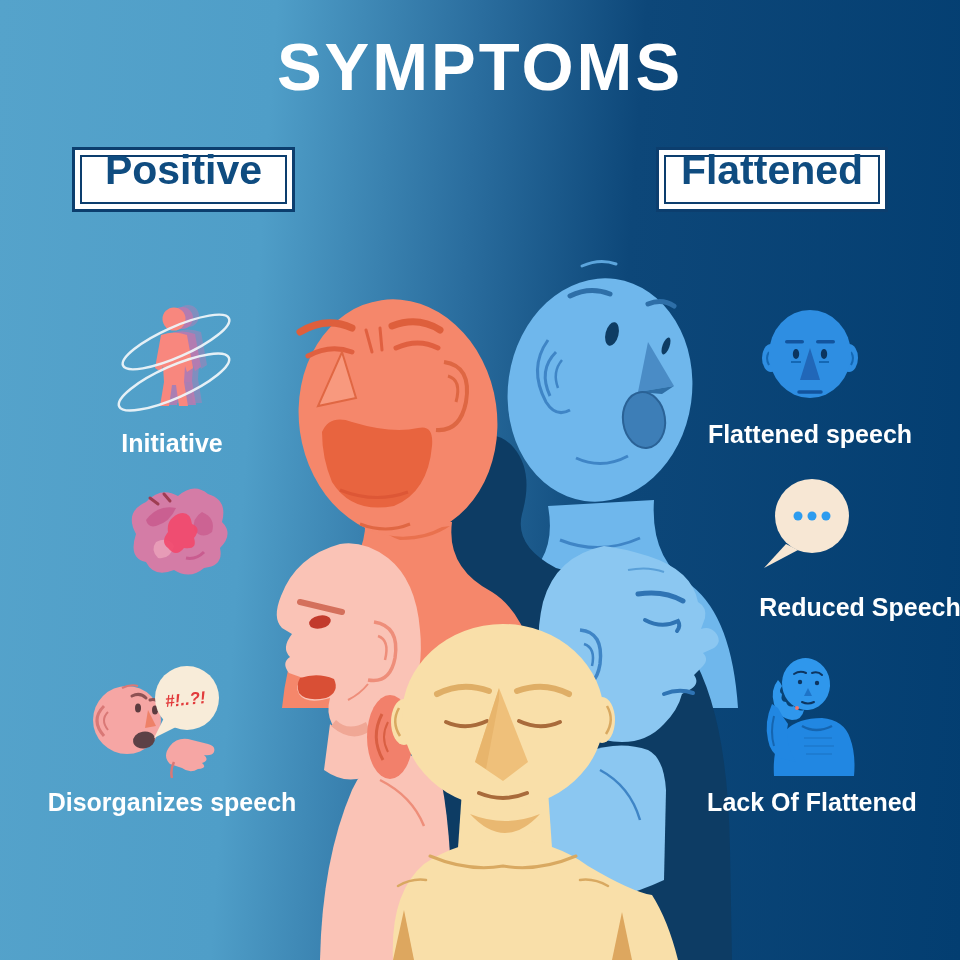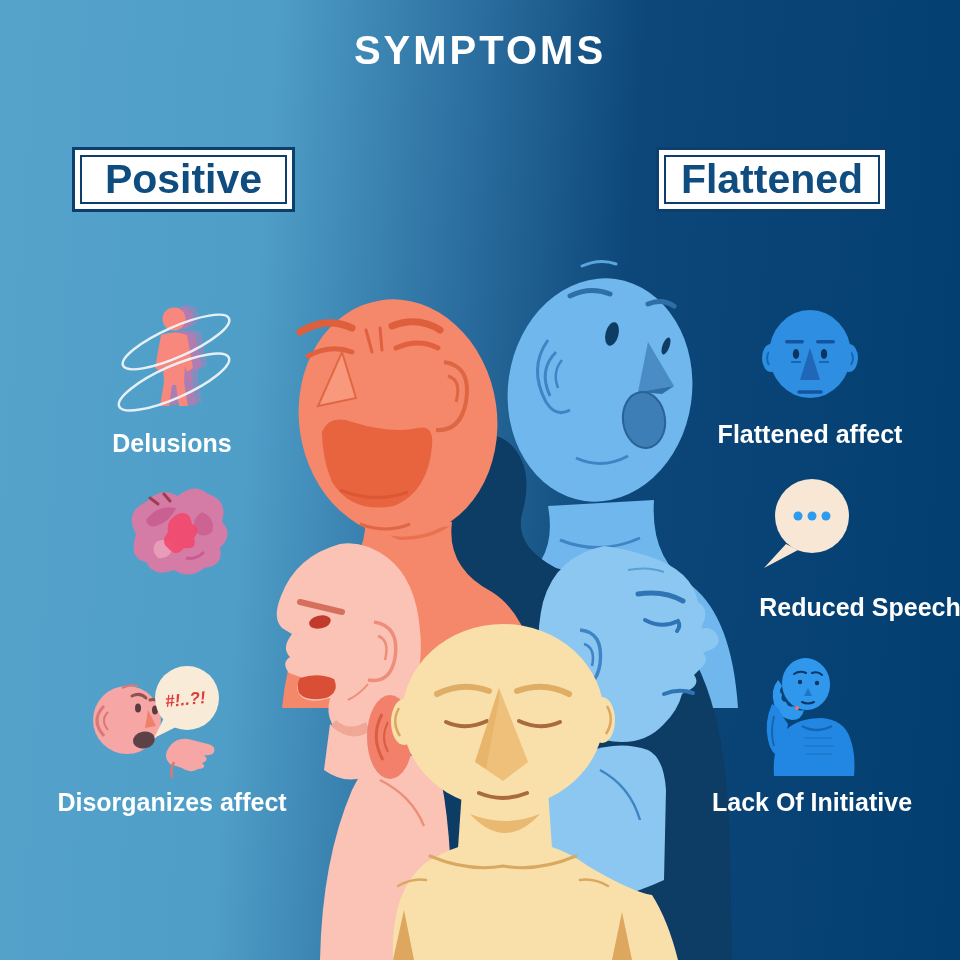--- a/index.html
+++ b/index.html
@@ -3,26 +3,26 @@
 <meta charset="utf-8">
 <style>
   html,body { margin:0; padding:0; background:#222; }
   .poster {
     position:relative; width:960px; height:960px; overflow:hidden;
     font-family:"Liberation Sans", sans-serif;
     background:linear-gradient(94deg, #55A3CB 0%, #4F9EC8 27%, #2A6D9E 47%, #0D4779 63%, #033E71 100%);
   }
   .title {
     position:absolute; top:28px; left:0; width:100%; margin:0;
-    text-align:center; color:#FFFFFF; font-size:40px; font-weight:bold;
+    text-align:center; color:#FFFFFF; font-size:67px; font-weight:bold;
     letter-spacing:3px;
   }
   .heading-box {
     position:absolute; background:#FFFFFF; border:3px solid #0C3E6E;
-    display:flex; align-items:center; justify-content:center;
+    display:flex; align-items:flex-start; justify-content:center;
   }
   .heading-box::after {
     content:""; position:absolute; inset:5px; border:2px solid #0C3E6E;
     pointer-events:none;
   }
   .heading-box span {
     font-size:41px; font-weight:bold; color:#0F4C80; line-height:1;
     position:relative; z-index:1;
   }
   .hb-positive { left:72px; top:147px; width:217px; height:59px; }
@@ -158,21 +158,21 @@
         <path d="M 47,45 Q 60,40 73,45 L 79,78 L 73,82 L 71,76 L 70,92 L 74,116 L 65,116 L 62,95 L 58,95 L 55,116 L 46,116 L 50,92 L 49,76 L 47,82 L 41,78 Z"></path>
       </g>
       <g fill="#F8877E">
         <circle cx="60" cy="29" r="11.5"></circle>
         <path d="M 47,45 Q 60,40 73,45 L 79,78 L 73,82 L 71,76 L 70,92 L 74,116 L 65,116 L 62,95 L 58,95 L 55,116 L 46,116 L 50,92 L 49,76 L 47,82 L 41,78 Z"></path>
       </g>
       <ellipse cx="62" cy="52" rx="58" ry="15" fill="none" stroke="#EDF4F9" stroke-width="2.5" transform="rotate(-24 62 52)" opacity="0.95"></ellipse>
       <ellipse cx="60" cy="92" rx="60" ry="16" fill="none" stroke="#EDF4F9" stroke-width="2.5" transform="rotate(-24 60 92)" opacity="0.95"></ellipse>
     </svg>
   </div>
-  <div class="symptom-label" style="left:172px; top:429px;">Delusions</div>
+  <div class="symptom-label" style="left:172px; top:429px;">Initiative</div>
 
   <div class="icon-box" style="left:116px; top:474px; width:124px; height:118px;">
     <svg width="124" height="118" viewBox="0 0 124 118">
       <path d="M 20,60 Q 8,38 30,28 Q 45,12 62,22 Q 78,8 92,20 Q 112,26 106,48 Q 118,60 104,74 Q 108,92 88,94 Q 74,106 58,96 Q 38,104 30,88 Q 12,84 20,60 Z" fill="#DB7AA4" opacity="0.95"></path>
       <path d="M 30,46 Q 42,30 60,34 Q 54,48 40,52 Q 32,54 30,46 Z" fill="#C95C8F" opacity="0.9"></path>
       <path d="M 86,38 Q 100,44 96,58 Q 86,66 78,56 Q 76,44 86,38 Z" fill="#C95C8F" opacity="0.8"></path>
       <path d="M 40,68 Q 52,62 58,72 Q 54,86 42,84 Q 34,76 40,68 Z" fill="#E9A0B9" opacity="0.9"></path>
       <path d="M 62,40 Q 74,36 76,50 Q 86,54 78,64 Q 82,76 68,74 Q 60,84 52,74 Q 44,68 52,58 Q 50,46 62,40 Z" fill="#F2486B" opacity="0.9"></path>
       <path d="M 34,24 L 42,30 M 48,20 L 54,27" stroke="#9E3D52" stroke-width="3" stroke-linecap="round" fill="none"></path>
       <path d="M 88,78 Q 80,86 70,84" stroke="#C95C8F" stroke-width="3" fill="none"></path>
@@ -190,38 +190,38 @@
       <ellipse cx="73" cy="52" rx="3" ry="4.5" fill="#5C3B3F"></ellipse>
       <polygon points="66,52 74,68 63,70" fill="#EE8168"></polygon>
       <ellipse cx="62" cy="82" rx="11" ry="8.5" transform="rotate(-10 62 82)" fill="#5C4146"></ellipse>
       <circle cx="105" cy="40" r="32" fill="#F8ECD9"></circle>
       <polygon points="82,60 72,80 96,68" fill="#F8ECD9"></polygon>
       <text x="104" y="47" text-anchor="middle" font-size="17" font-weight="bold" font-style="italic" fill="#E23B3C" transform="rotate(-6 104 47)" font-family="Liberation Sans, sans-serif">#!..?!</text>
       <path d="M 88,88 Q 96,78 110,82 L 126,86 Q 134,88 132,94 Q 130,98 122,97 Q 128,102 120,105 Q 126,110 116,111 Q 108,116 100,110 L 88,106 Q 80,98 88,88 Z" fill="#F6A6A4"></path>
       <path d="M 92,104 Q 88,112 90,120" fill="none" stroke="#D97876" stroke-width="2.5"></path>
     </svg>
   </div>
-  <div class="symptom-label" style="left:172px; top:788px;">Disorganizes affect</div>
+  <div class="symptom-label" style="left:172px; top:788px;">Disorganizes speech</div>
 
   <div class="icon-box" style="left:745px; top:296px; width:130px; height:118px;">
     <svg width="130" height="118" viewBox="0 0 130 118">
       <ellipse cx="26" cy="62" rx="9" ry="14" fill="#2E8EE2"></ellipse>
       <ellipse cx="104" cy="62" rx="9" ry="14" fill="#2E8EE2"></ellipse>
       <path d="M 24,56 Q 20,62 24,69 M 106,56 Q 110,62 106,69" fill="none" stroke="#1468B4" stroke-width="2"></path>
       <ellipse cx="65" cy="58" rx="41" ry="44" fill="#2E8EE2"></ellipse>
       <rect x="40" y="44" width="19" height="3.6" rx="1.8" fill="#12549E"></rect>
       <rect x="71" y="44" width="19" height="3.6" rx="1.8" fill="#12549E"></rect>
       <ellipse cx="51" cy="58" rx="3.2" ry="5" fill="#0B3560"></ellipse>
       <ellipse cx="79" cy="58" rx="3.2" ry="5" fill="#0B3560"></ellipse>
       <path d="M 46,66 L 56,66 M 74,66 L 84,66" stroke="#1468B4" stroke-width="2"></path>
       <polygon points="65,52 75,84 55,84" fill="#2167B8"></polygon>
       <path d="M 54,96 L 76,96" stroke="#12549E" stroke-width="3.5" stroke-linecap="round"></path>
     </svg>
   </div>
-  <div class="symptom-label" style="left:810px; top:420px;">Flattened affect</div>
+  <div class="symptom-label" style="left:810px; top:420px;">Flattened speech</div>
 
   <div class="icon-box" style="left:756px; top:474px; width:104px; height:100px;">
     <svg width="104" height="100" viewBox="0 0 104 100">
       <circle cx="56" cy="42" r="37" fill="#F7E7D4"></circle>
       <polygon points="30,70 8,94 42,76" fill="#F7E7D4"></polygon>
       <circle cx="42" cy="42" r="4.5" fill="#2D9CEF"></circle>
       <circle cx="56" cy="42" r="4.5" fill="#2D9CEF"></circle>
       <circle cx="70" cy="42" r="4.5" fill="#2D9CEF"></circle>
     </svg>
   </div>
@@ -237,15 +237,15 @@
       <circle cx="56" cy="36" r="2.2" fill="#0D3560"></circle>
       <circle cx="73" cy="37" r="2.2" fill="#0D3560"></circle>
       <polygon points="64,42 68,50 60,50" fill="#1E74C8"></polygon>
       <path d="M 58,56 Q 64,59 70,56" fill="none" stroke="#0D3560" stroke-width="2" stroke-linecap="round"></path>
       <path d="M 34,34 Q 26,44 30,58 Q 34,72 48,74 Q 58,74 60,64 Q 54,66 50,60 Q 44,62 42,56 Q 36,56 38,48 Q 34,46 38,40 Q 36,36 34,34 Z" fill="#2F97EC"></path>
       <path d="M 28,58 Q 20,76 24,94 Q 26,106 36,112 L 52,116 Q 40,96 44,78 Q 38,70 34,62 Z" fill="#2187E2"></path>
       <path d="M 30,70 Q 26,86 30,100" fill="none" stroke="#1565B0" stroke-width="2"></path>
       <circle cx="53" cy="62" r="2" fill="#F2766B"></circle>
     </svg>
   </div>
-  <div class="symptom-label" style="left:812px; top:788px;">Lack Of Initiative</div>
+  <div class="symptom-label" style="left:812px; top:788px;">Lack Of Flattened</div>
 
 </div>
 
 </body></html>

